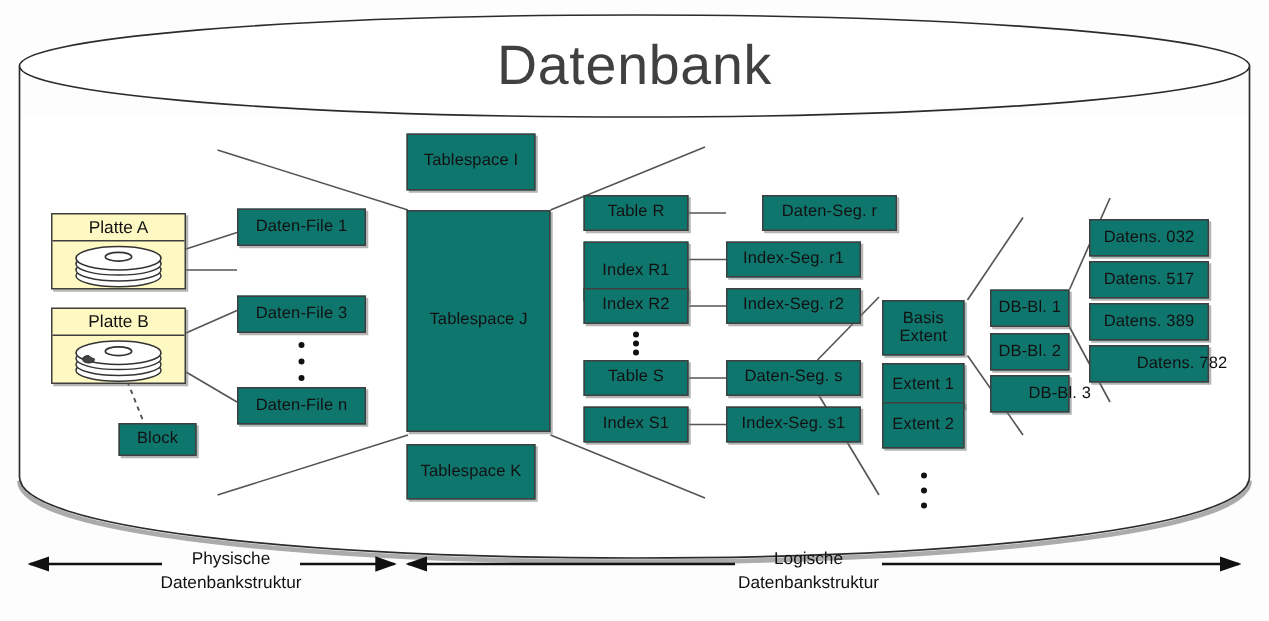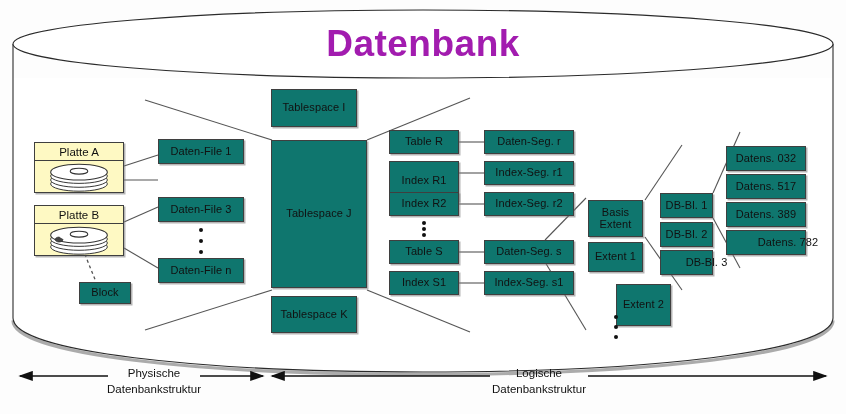--- a/index.html
+++ b/index.html
@@ -37,23 +37,23 @@
     font-size: 11px;
     line-height: 1.08;
     letter-spacing: 0.1px;
     white-space: nowrap;
     box-shadow: 1.5px 1.5px 0 rgba(120,120,120,0.55);
   }
   .box.two-line { white-space: normal; }
   .title {
     position: absolute;
     font-size: 37px;
-    font-weight: bold;
+    font-weight: normal;
     letter-spacing: 0.5px;
-    color: #a21caf;
+    color: #404040;
   }
   .dots {
     position: absolute;
     display: flex;
     flex-direction: column;
     align-items: center;
     justify-content: space-between;
   }
   .dots i {
     display: block;
@@ -196,29 +196,29 @@
   <div class="box" style="left:389px; top:161px; width:70px; height:40px;">Index R1</div>
   <div class="box" style="left:389px; top:192px; width:70px; height:24px;">Index R2</div>
   <div class="dots" style="left:419px; top:221px; width:10px; height:16px;">
       <i></i>
       <i></i>
       <i></i>
     </div>
   <div class="box" style="left:389px; top:240px; width:70px; height:24px;">Table S</div>
   <div class="box" style="left:389px; top:271px; width:70px; height:24px;">Index S1</div>
 
-  <div class="box" style="left:484px; top:130px; width:90px; height:24px;text-align:right;">Daten-Seg. r</div>
+  <div class="box" style="left:508px; top:130px; width:90px; height:24px;text-align:right;">Daten-Seg. r</div>
   <div class="box" style="left:484px; top:161px; width:90px; height:24px;">Index-Seg. r1</div>
   <div class="box" style="left:484px; top:192px; width:90px; height:24px;">Index-Seg. r2</div>
   <div class="box" style="left:484px; top:240px; width:90px; height:24px;">Daten-Seg. s</div>
   <div class="box" style="left:484px; top:271px; width:90px; height:24px;">Index-Seg. s1</div>
 
   <div class="box two-line" style="left:588px; top:200px; width:55px; height:37px;">Basis Extent</div>
   <div class="box" style="left:588px; top:242px; width:55px; height:30px;">Extent 1</div>
-  <div class="box" style="left:588px; top:284px; width:55px; height:42px;margin-left:28px;">Extent 2</div>
+  <div class="box" style="left:588px; top:268px; width:55px; height:31px;">Extent 2</div>
   <div class="dots" style="left:611px; top:315px; width:10px; height:24px;">
       <i></i>
       <i></i>
       <i></i>
     </div>
 
   <div class="box" style="left:660px; top:193px; width:53px; height:25px;">DB-Bl. 1</div>
   <div class="box" style="left:660px; top:222px; width:53px; height:25px;">DB-Bl. 2</div>
   <div class="box" style="left:660px; top:250px; width:53px; height:25px;padding-left:40px;">DB-Bl. 3</div>
 

